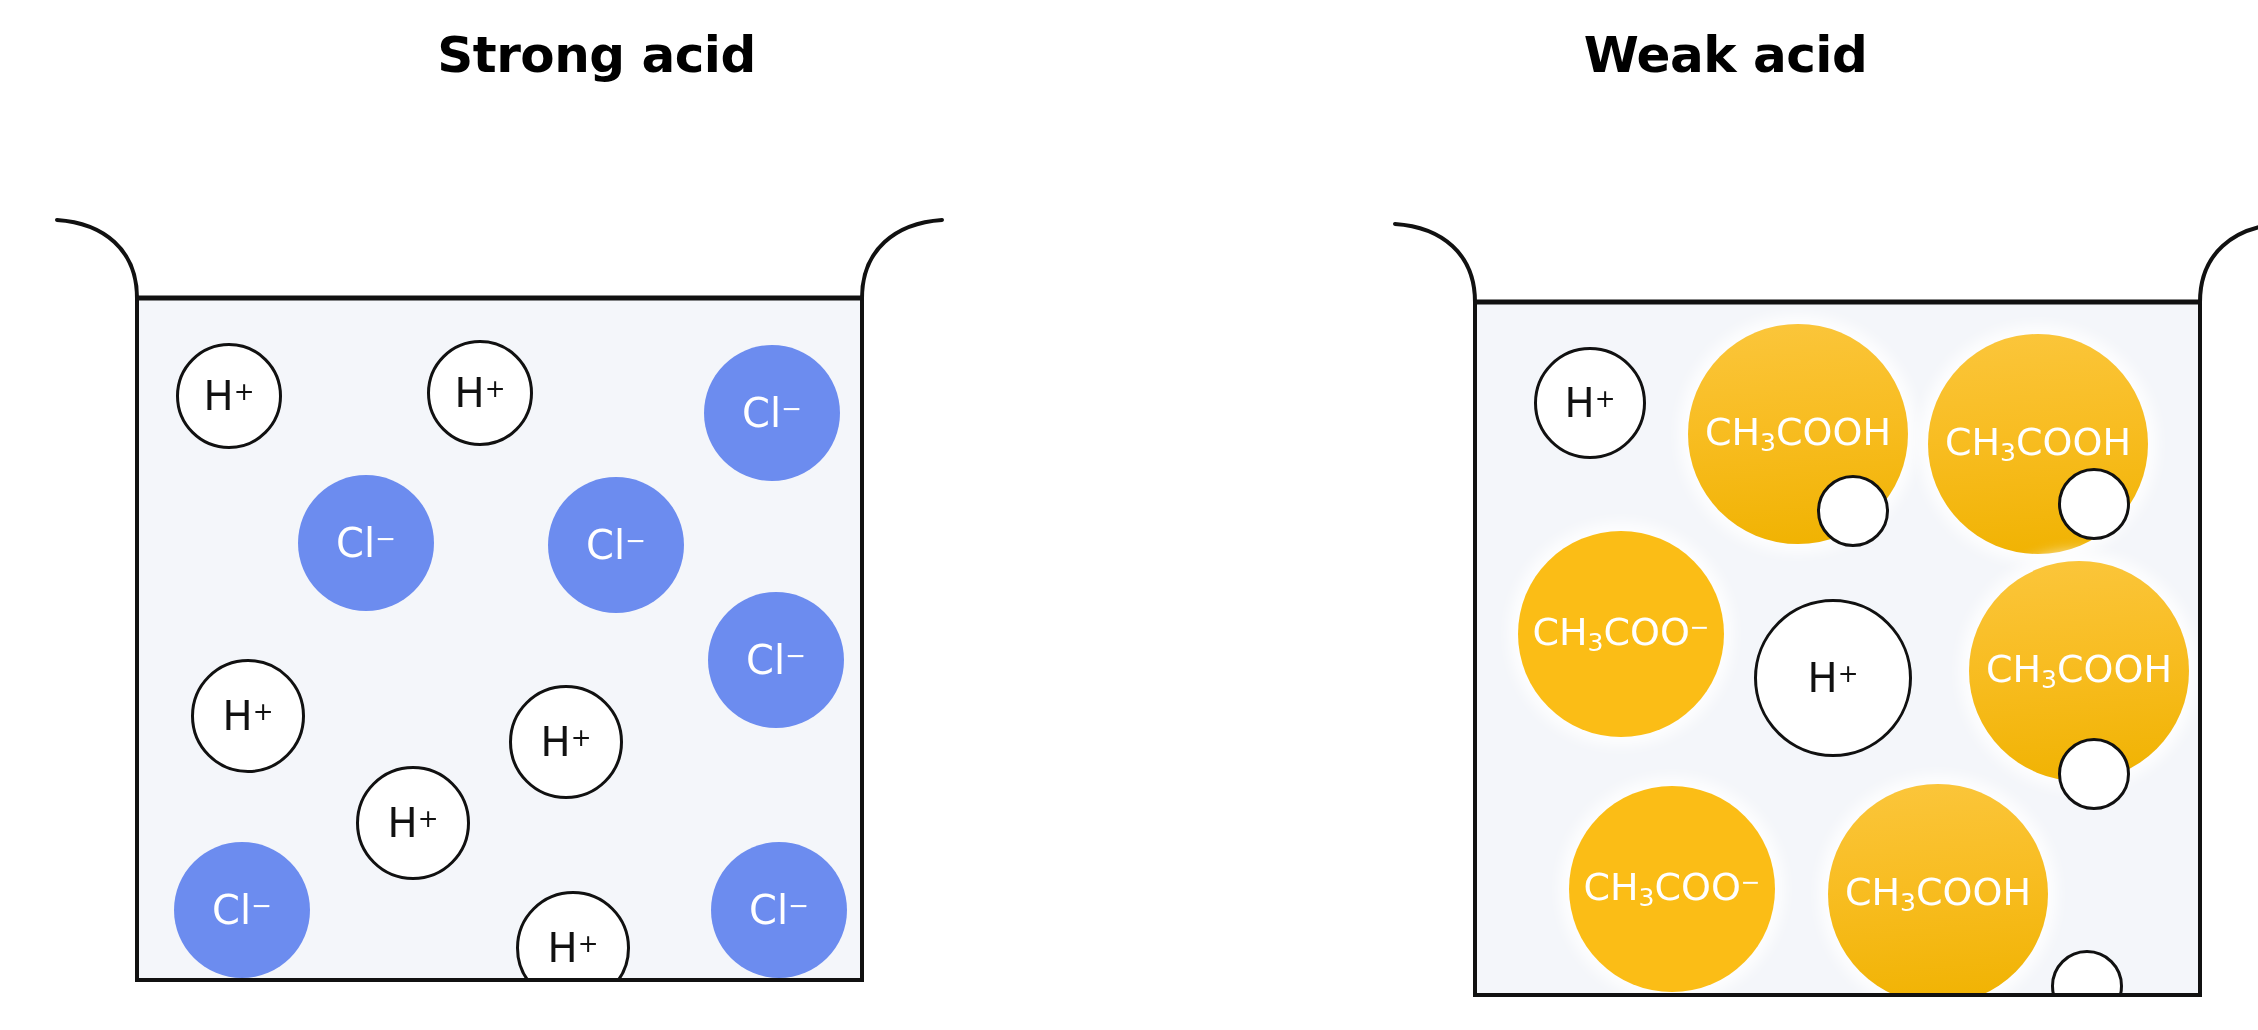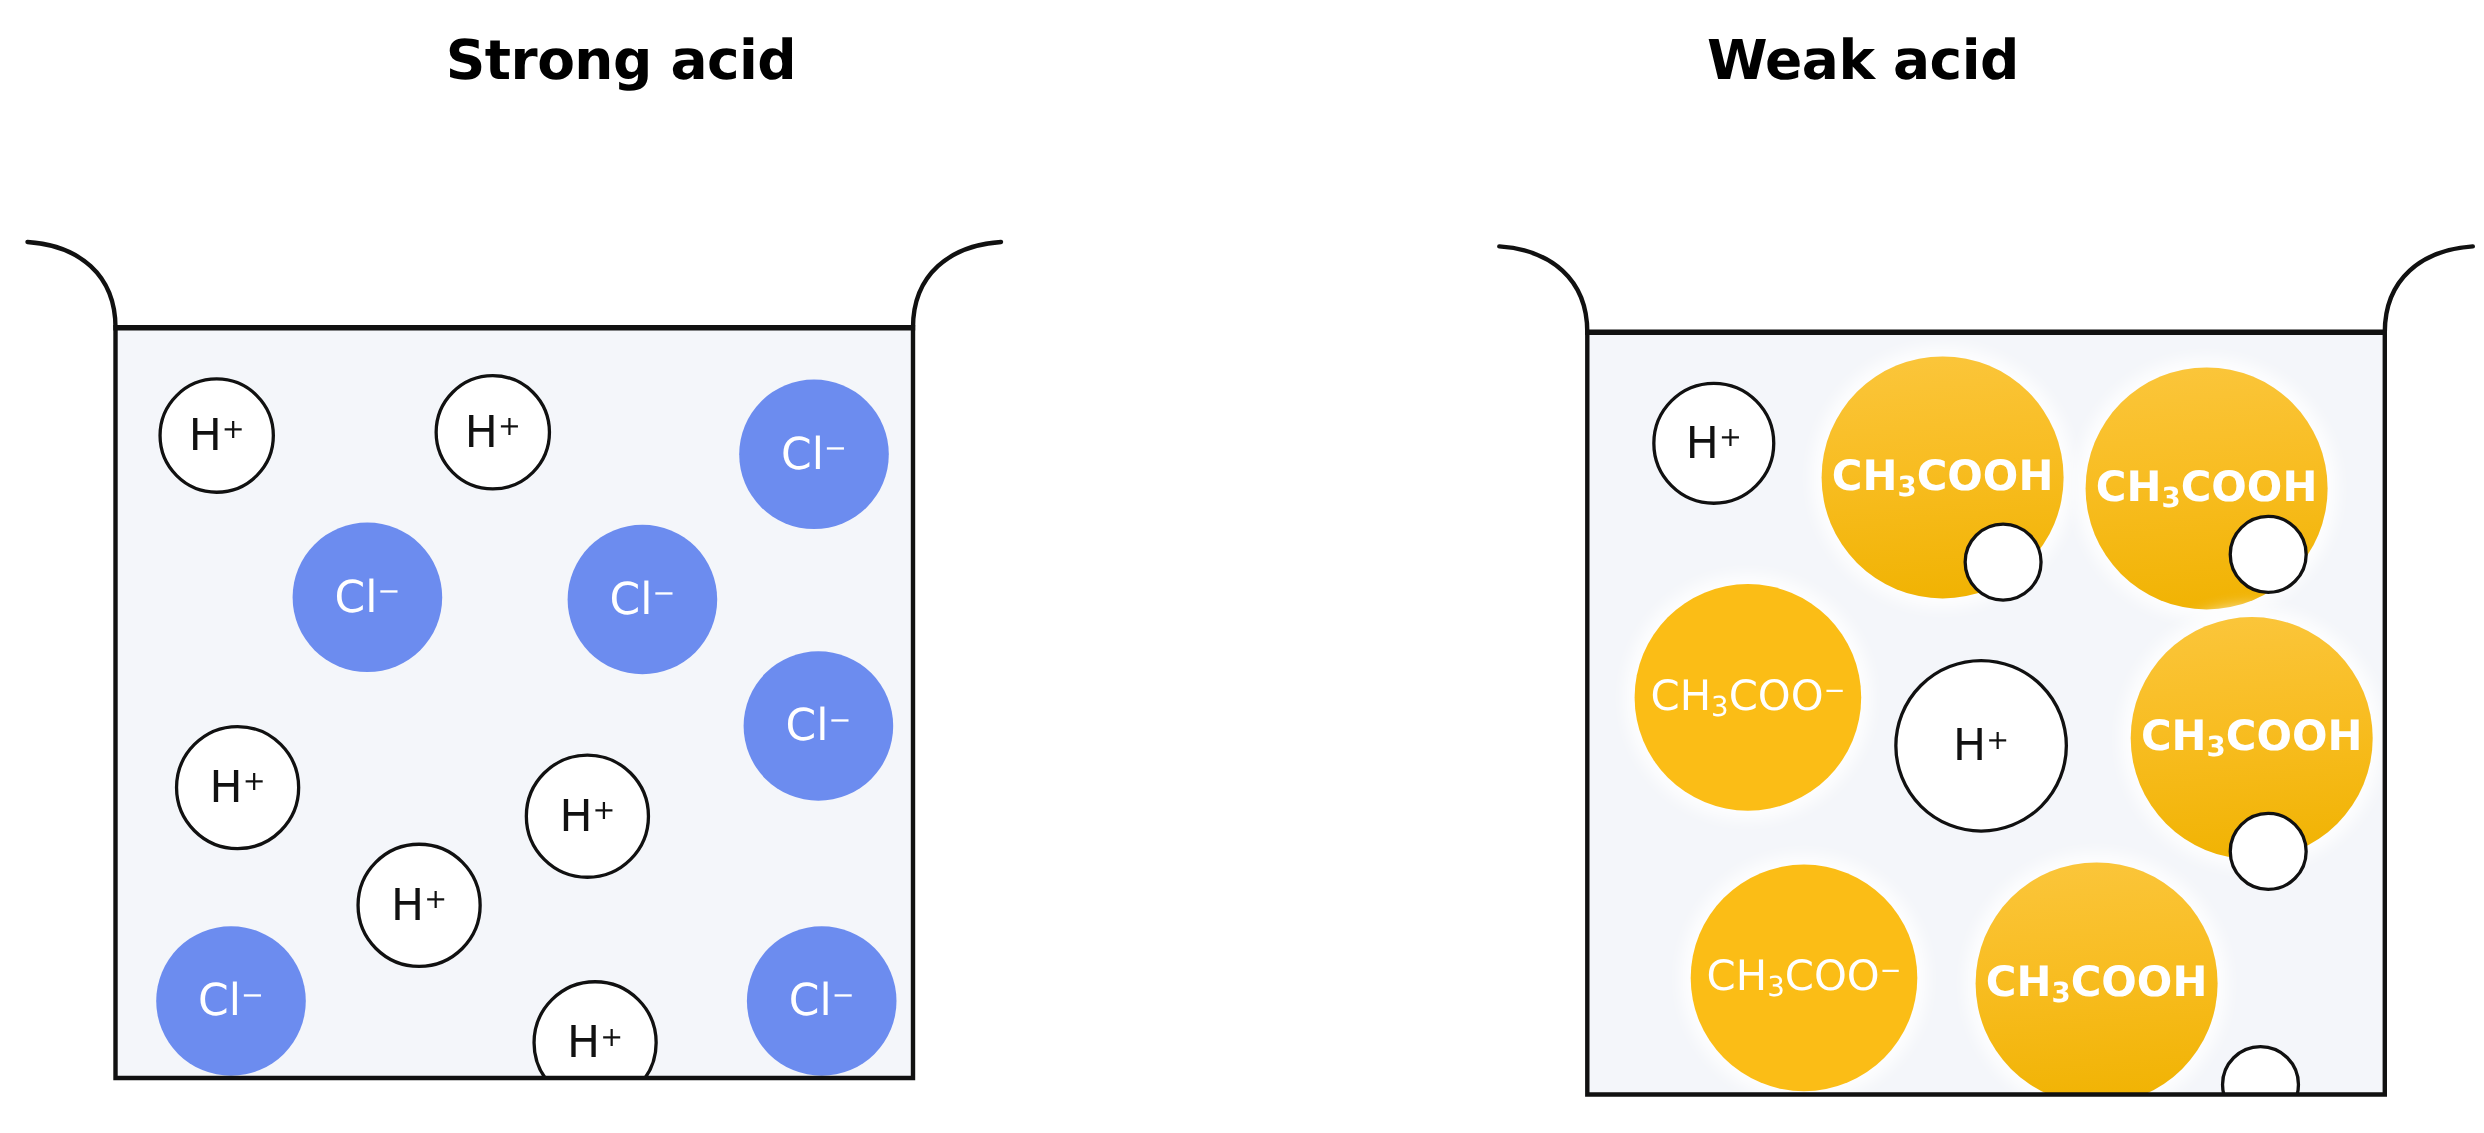--- a/index.html
+++ b/index.html
@@ -11,20 +11,21 @@
     width: 2258px;
     height: 1030px;
     font-family: "DejaVu Sans", "Liberation Sans", sans-serif;
     overflow: hidden;
     position: relative;
   }
   #stage {
     position: relative;
     width: 1980px;
     height: 1030px;
+    margin-left: 32px;
   }
   .panel {
     position: absolute;
     top: 0;
     height: 1030px;
   }
   #panel-strong { left: 0px;    width: 1129px; }
   #panel-weak   { left: 1129px; width: 1129px; }
 
   .panel-title {
@@ -71,21 +72,21 @@
   }
   .p-cl {
     background: #6c8cef;
     color: #ffffff;
     font-weight: 400;
   }
   .p-acid {
     background: linear-gradient(175deg, #fbc63c 0%, #f8bd22 45%, #f0b200 100%);
     color: #ffffff;
     box-shadow: 0 0 14px 9px rgba(255,255,255,0.85);
-    font-weight: 700;
+    font-weight: 400;
   }
   .p-base {
     background: #fbbd16;
     color: #ffffff;
     box-shadow: 0 0 14px 9px rgba(255,255,255,0.85);
     font-weight: 400;
   }
   .lbl {
     position: relative;
     line-height: 1;

